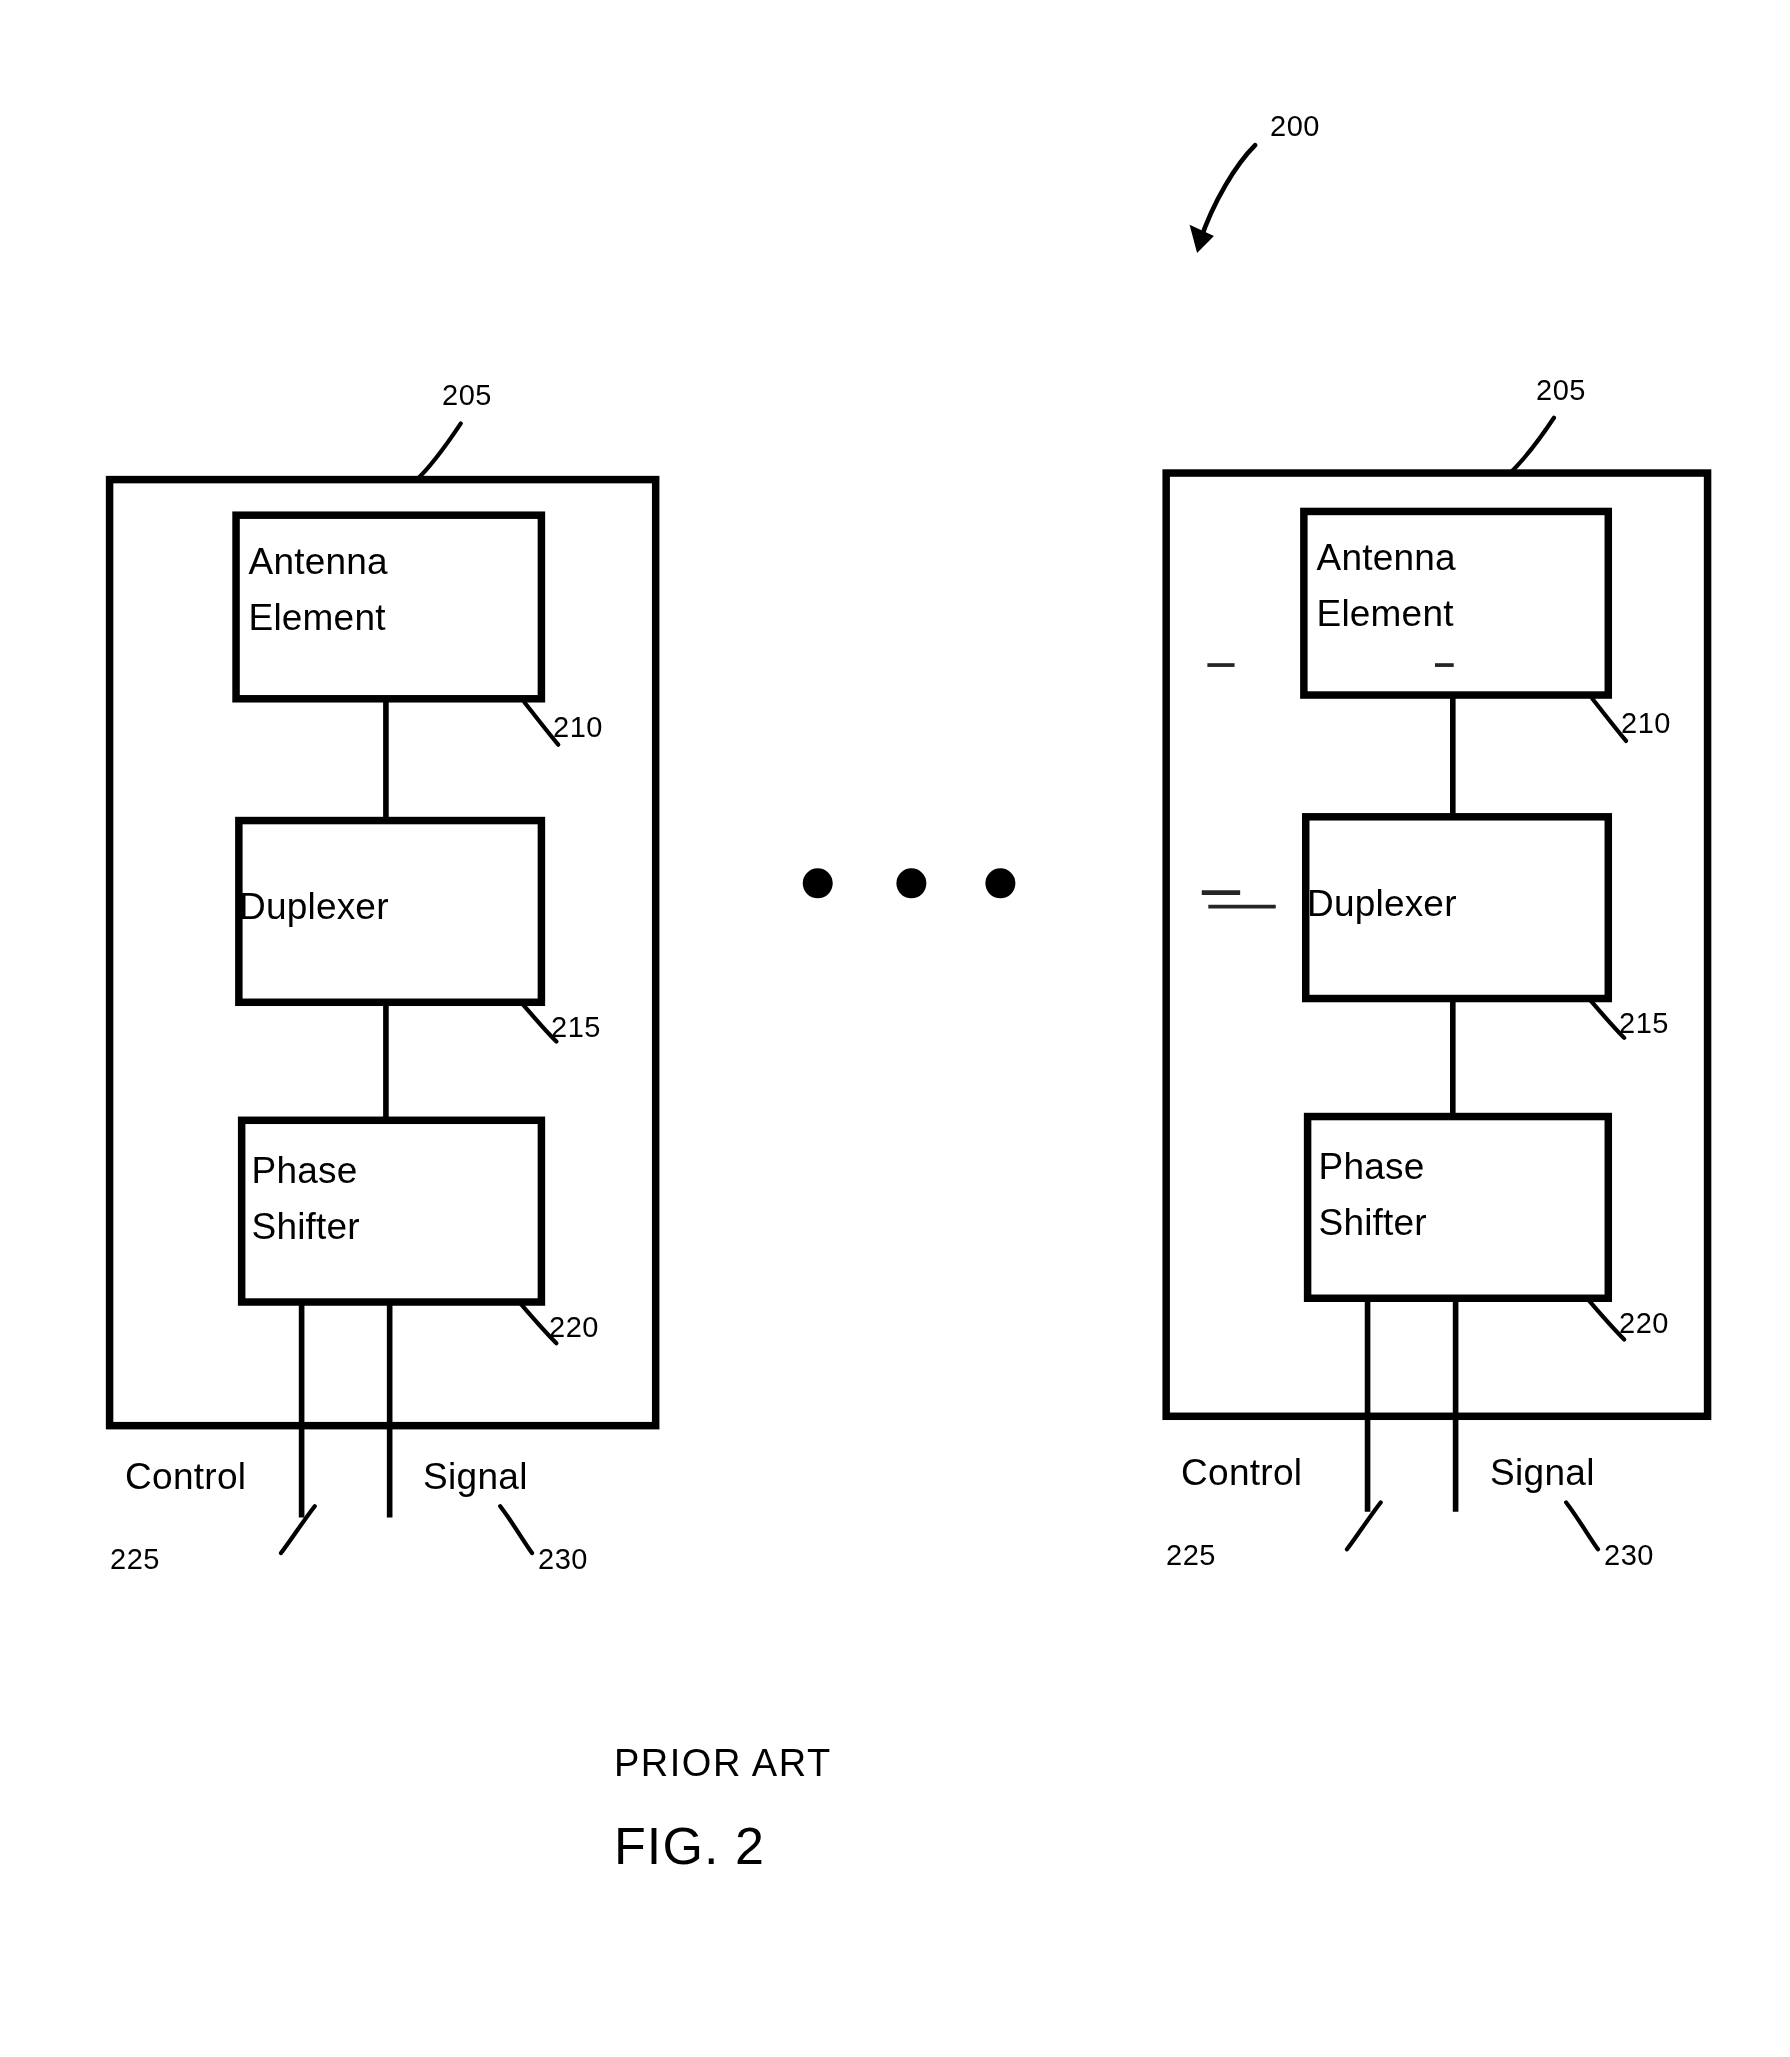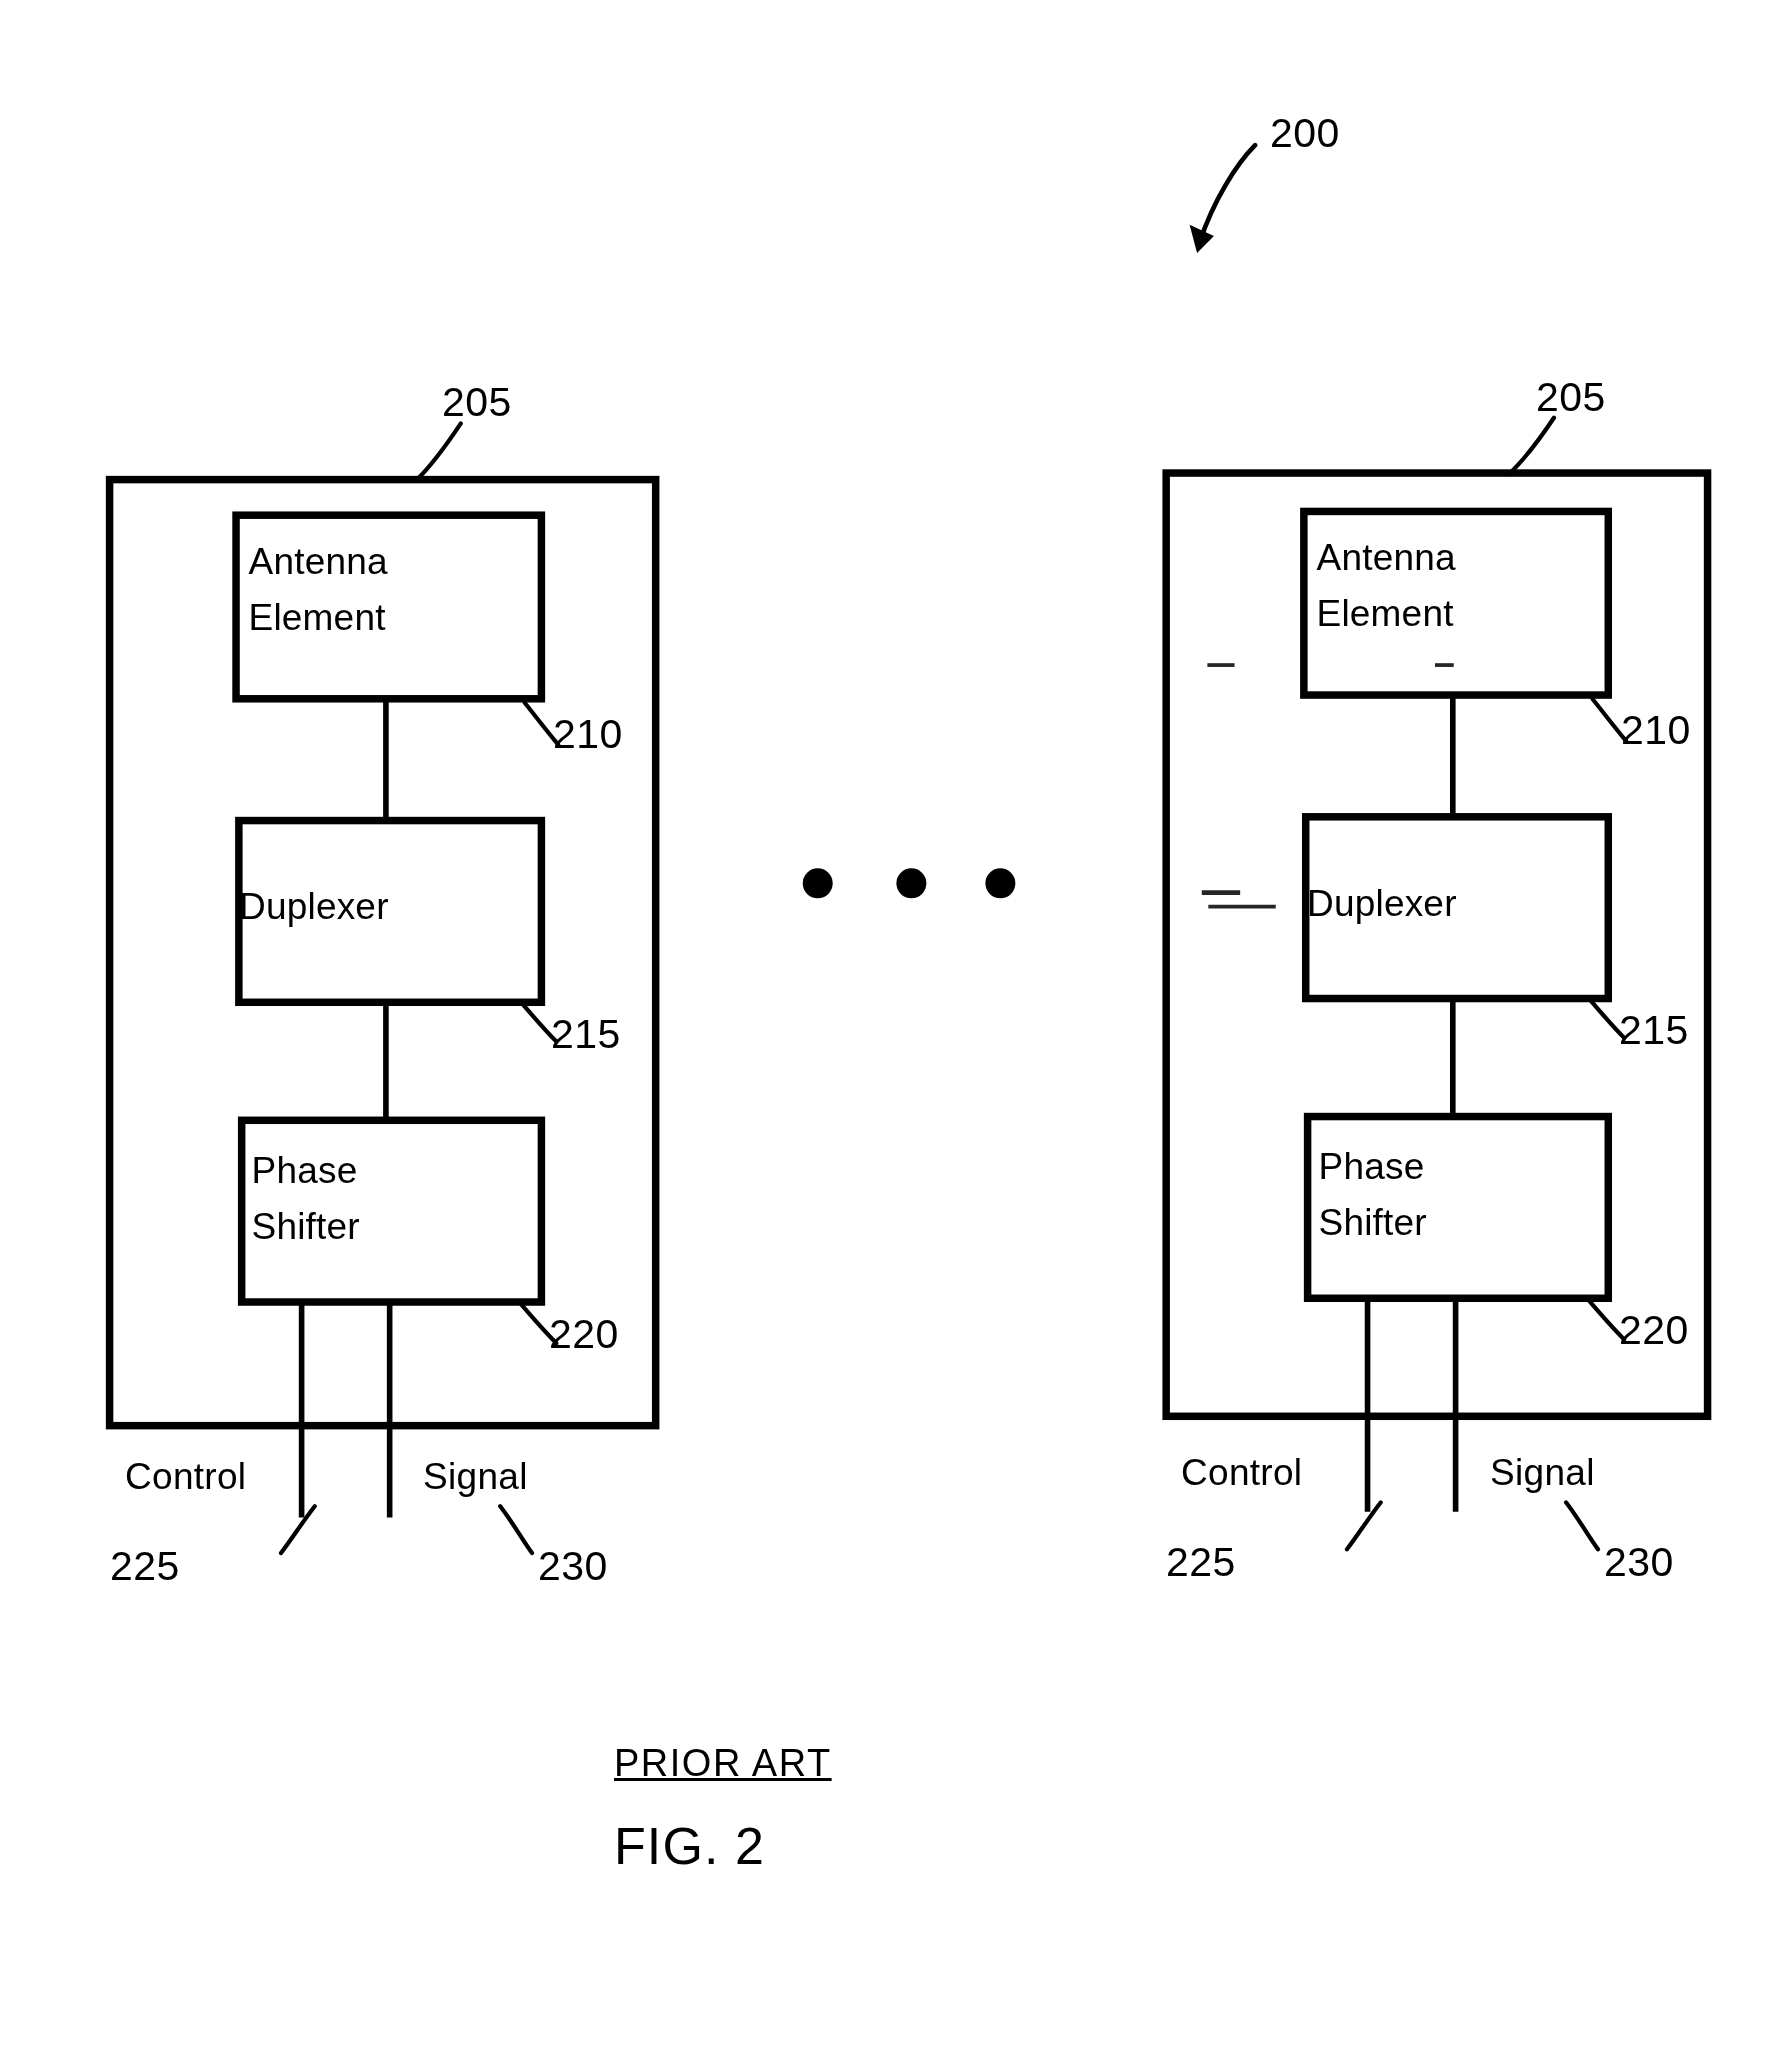--- a/index.html
+++ b/index.html
@@ -35,21 +35,21 @@
     white-space: pre;
     line-height: 1.08;
     color: #000000;
   }
   .block-label {
     font-size: 37px;
     text-align: center;
     letter-spacing: 0.2px;
   }
   .ref-num {
-    font-size: 41px;
+    font-size: 29px;
     letter-spacing: 0.5px;
   }
   .port-label {
     font-size: 37px;
     letter-spacing: 0.3px;
     text-align: center;
   }
   .fig-prior {
     font-size: 38px;
     letter-spacing: 1.5px;
@@ -175,17 +175,17 @@
   <div class="txt block-label centered" style="left:1459px; top:1147px; width:281px;">Phase</div>
   <div class="txt block-label centered" style="left:1459px; top:1203px; width:281px;">Shifter</div>
   <div class="txt ref-num" style="left:1619px; top:1308px;">220</div>
 
   <div class="txt port-label" style="left:1181px; top:1453px;">Control</div>
   <div class="txt ref-num" style="left:1166px; top:1540px;">225</div>
 
   <div class="txt port-label" style="left:1490px; top:1453px;">Signal</div>
   <div class="txt ref-num" style="left:1604px; top:1540px;">230</div>
 
-  <div class="txt fig-prior centered" style="left:895px; top:1743px; width:562px;text-decoration:underline;">PRIOR ART</div>
+  <div class="txt fig-prior centered" style="left:895px; top:1743px; width:562px;">PRIOR ART</div>
   <div class="txt fig-caption centered" style="left:895px; top:1818px; width:562px;">FIG. 2</div>
 
 </div>
 
 
 </body></html>

